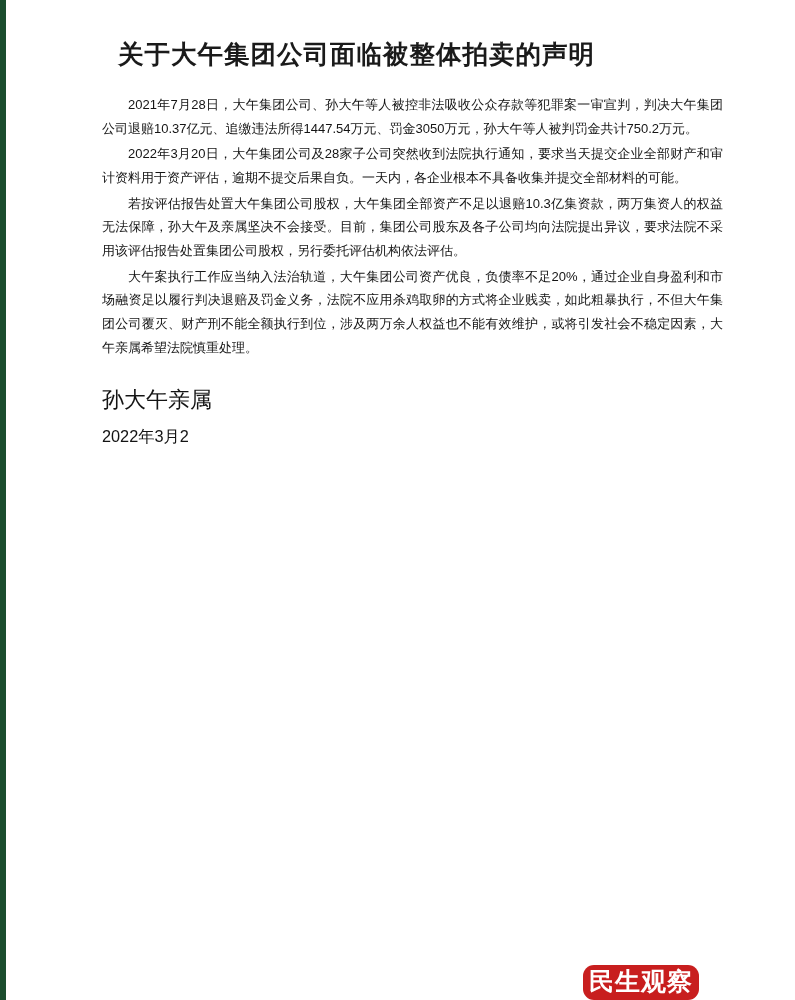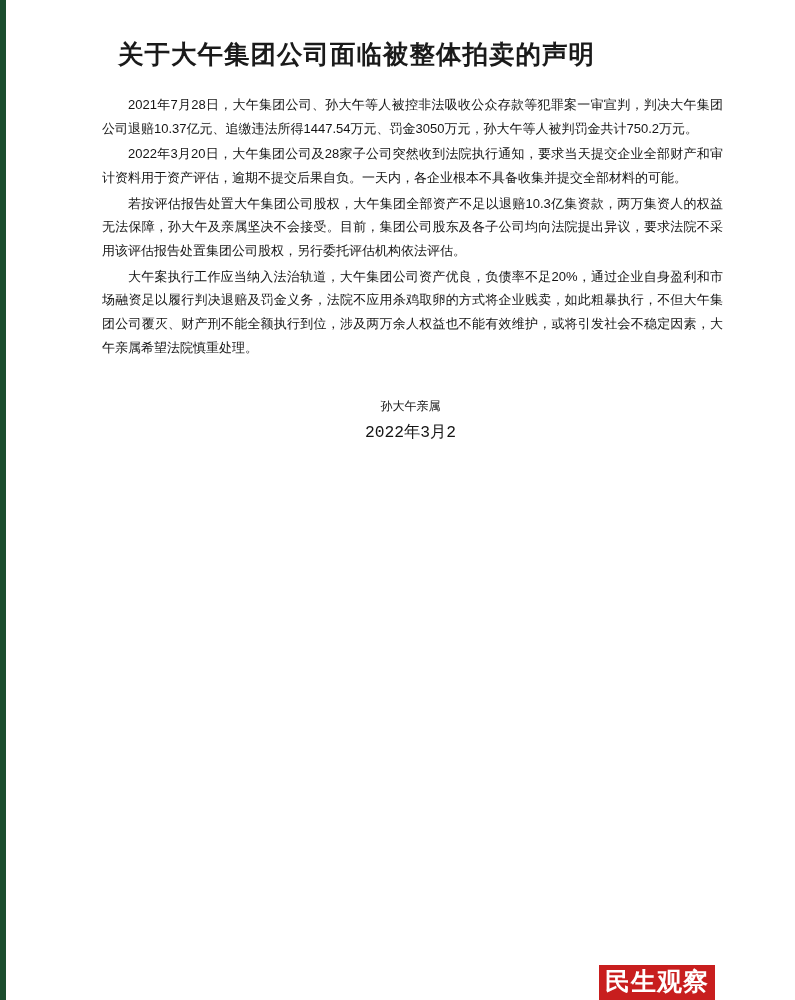--- a/index.html
+++ b/index.html
@@ -51,46 +51,46 @@
     color: #141414;
     line-height: 1.82;
     text-align: justify;
     text-justify: inter-ideograph;
   }
   .body-text p {
     margin: 0 0 2px 0;
     text-indent: 2em;
   }
   .signature {
-    font-size: 12px;
+    font-size: 22px;
     color: #141414;
-    text-align: center;
-    margin-top: 36px;
+    text-align: left;
+    margin-top: 20px;
     line-height: 1.9;
     padding-right: 4px;
   }
   .sig-date {
     font-size: 16.3px;
     color: #141414;
-    text-align: center;
+    text-align: left;
     line-height: 1.9;
     padding-right: 4px;
-    font-family: Liberation Mono, monospace;
   }
   .watermark {
     position: absolute;
-    right: 0;
+    right: 16px;
     bottom: 0;
     background: #c81e1e;
     color: #ffffff;
     font-size: 25px;
     font-weight: bold;
     letter-spacing: 1px;
     padding: 4px 6px 6px 6px;
     line-height: 1;
+    border-radius: 11px;
   }
 </style>
 </head>
 <body>
 
 <div class="page">
 
   <div class="left-rule"></div>
 
   <div class="content">

